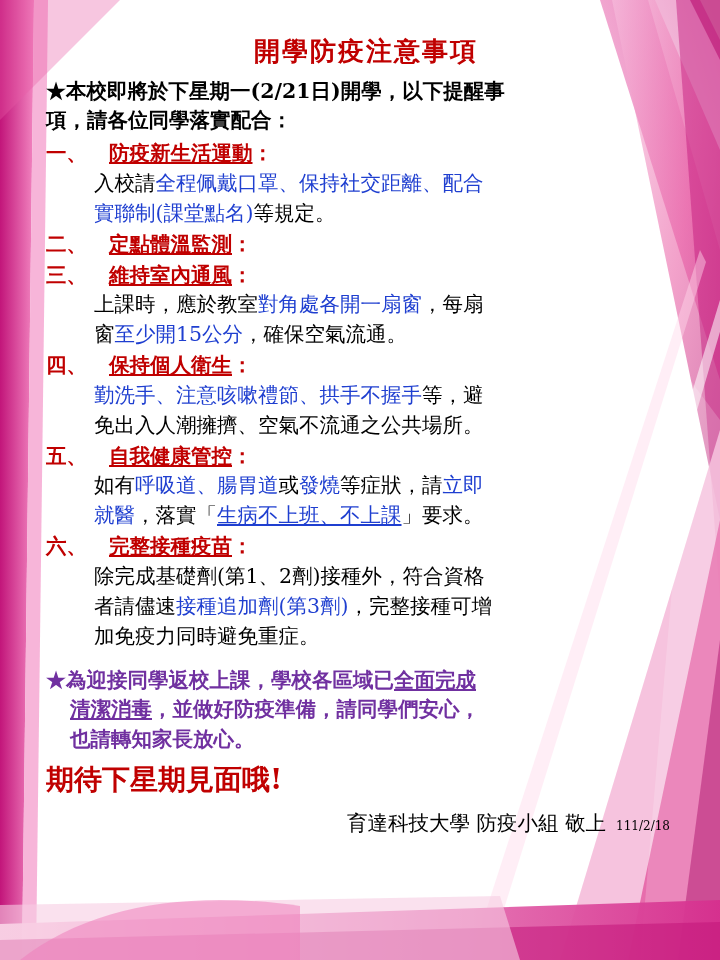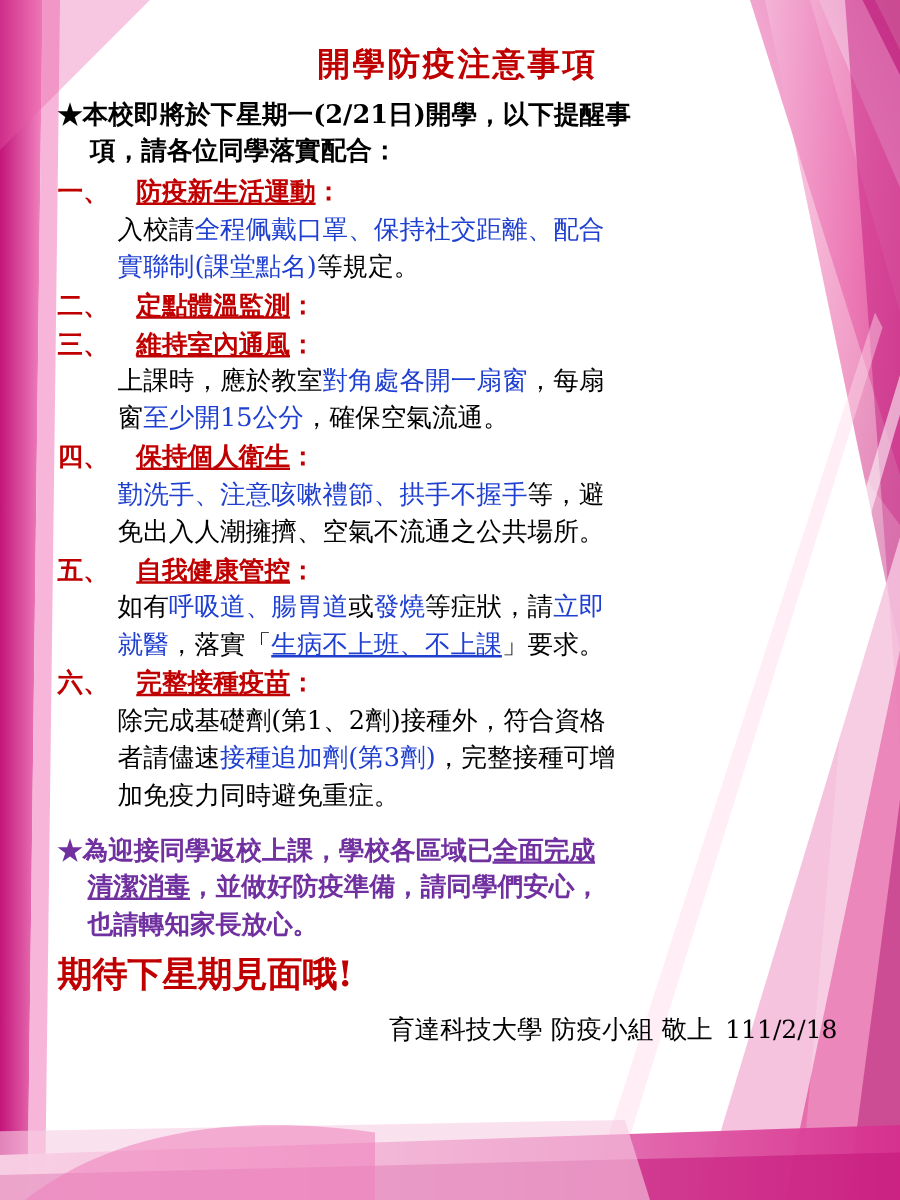--- a/index.html
+++ b/index.html
@@ -37,21 +37,21 @@
     margin:10px 0 8px 0;
   }
   .lead{
     color:#000000;
     font-weight:bold;
     font-size:20.5px;
     line-height:1.42;
     text-indent:0;
     margin:4px 0 4px 0;
   }
-  .lead .cont{display:block;padding-left:26px;}
+  .lead .cont{display:block;}
   .item{margin:0 0 1px 0;}
   .item-head{
     font-size:20.5px;
     line-height:1.45;
     color:#c00000;
     font-weight:bold;
   }
   .item-head .num{color:#c00000;}
   .item-head .u{ text-decoration:underline;padding-left:22px; }
   .item-body{
@@ -80,21 +80,21 @@
     font-size:28px;
     padding-right:60px;
   }
   .sign{
     margin-top:10px;
     text-align:right;
     font-size:20.5px;
     color:#000000;
     padding-right:16px;
   }
-  .sign .date{font-size:20px;margin-left:10px;}
+  .sign .date{font-size:12px;margin-left:10px;}
   .star{font-size:20px;}
 </style>
 </head>
 <body>
 
 <div class="page">
 
   <div class="bg">
     <svg viewBox="0 0 720 960" xmlns="http://www.w3.org/2000/svg" aria-hidden="true">
       <defs>

